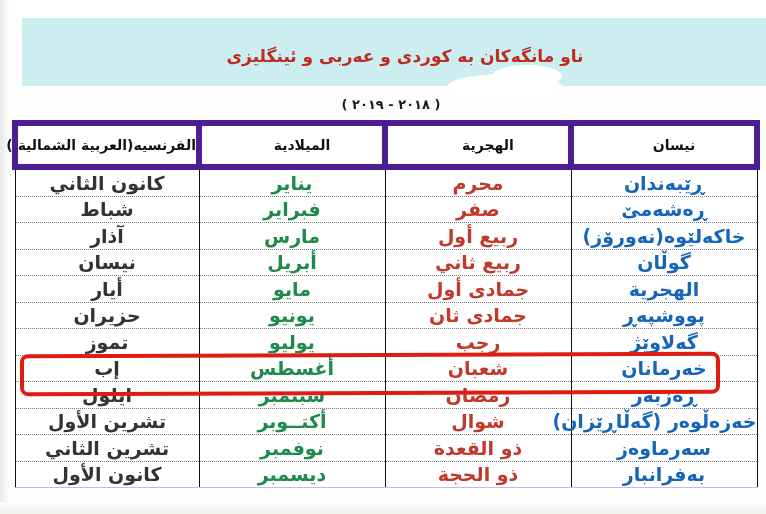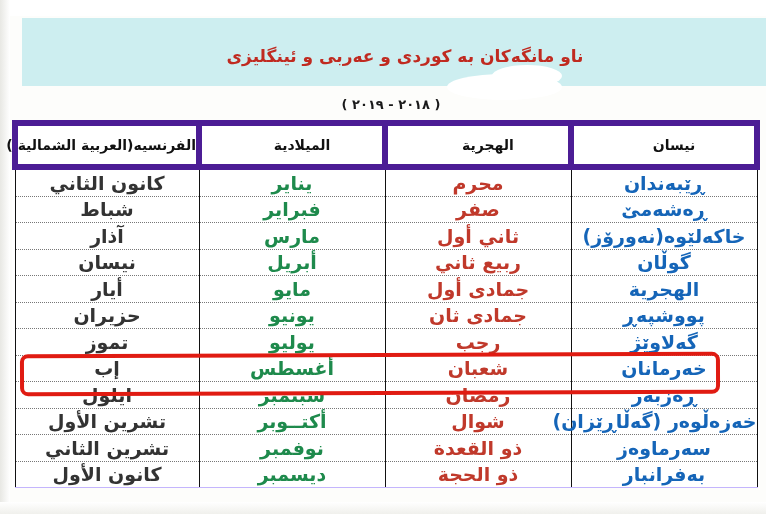--- a/index.html
+++ b/index.html
@@ -192,21 +192,21 @@
         <td class="french">كانون الثاني</td>
       </tr>
       <tr>
         <td class="kurdi">ڕەشەمێ</td>
         <td class="hijri">صفر</td>
         <td class="milady">فبراير</td>
         <td class="french">شباط</td>
       </tr>
       <tr>
         <td class="kurdi">خاكەلێوە(نەورۆز)</td>
-        <td class="hijri">ثاني أول</td>
+        <td class="hijri">ربيع أول</td>
         <td class="milady">مارس</td>
         <td class="french">آذار</td>
       </tr>
       <tr>
         <td class="kurdi">گوڵان</td>
         <td class="hijri">ربيع ثاني</td>
         <td class="milady">أبريل</td>
         <td class="french">نيسان</td>
       </tr>
       <tr>

